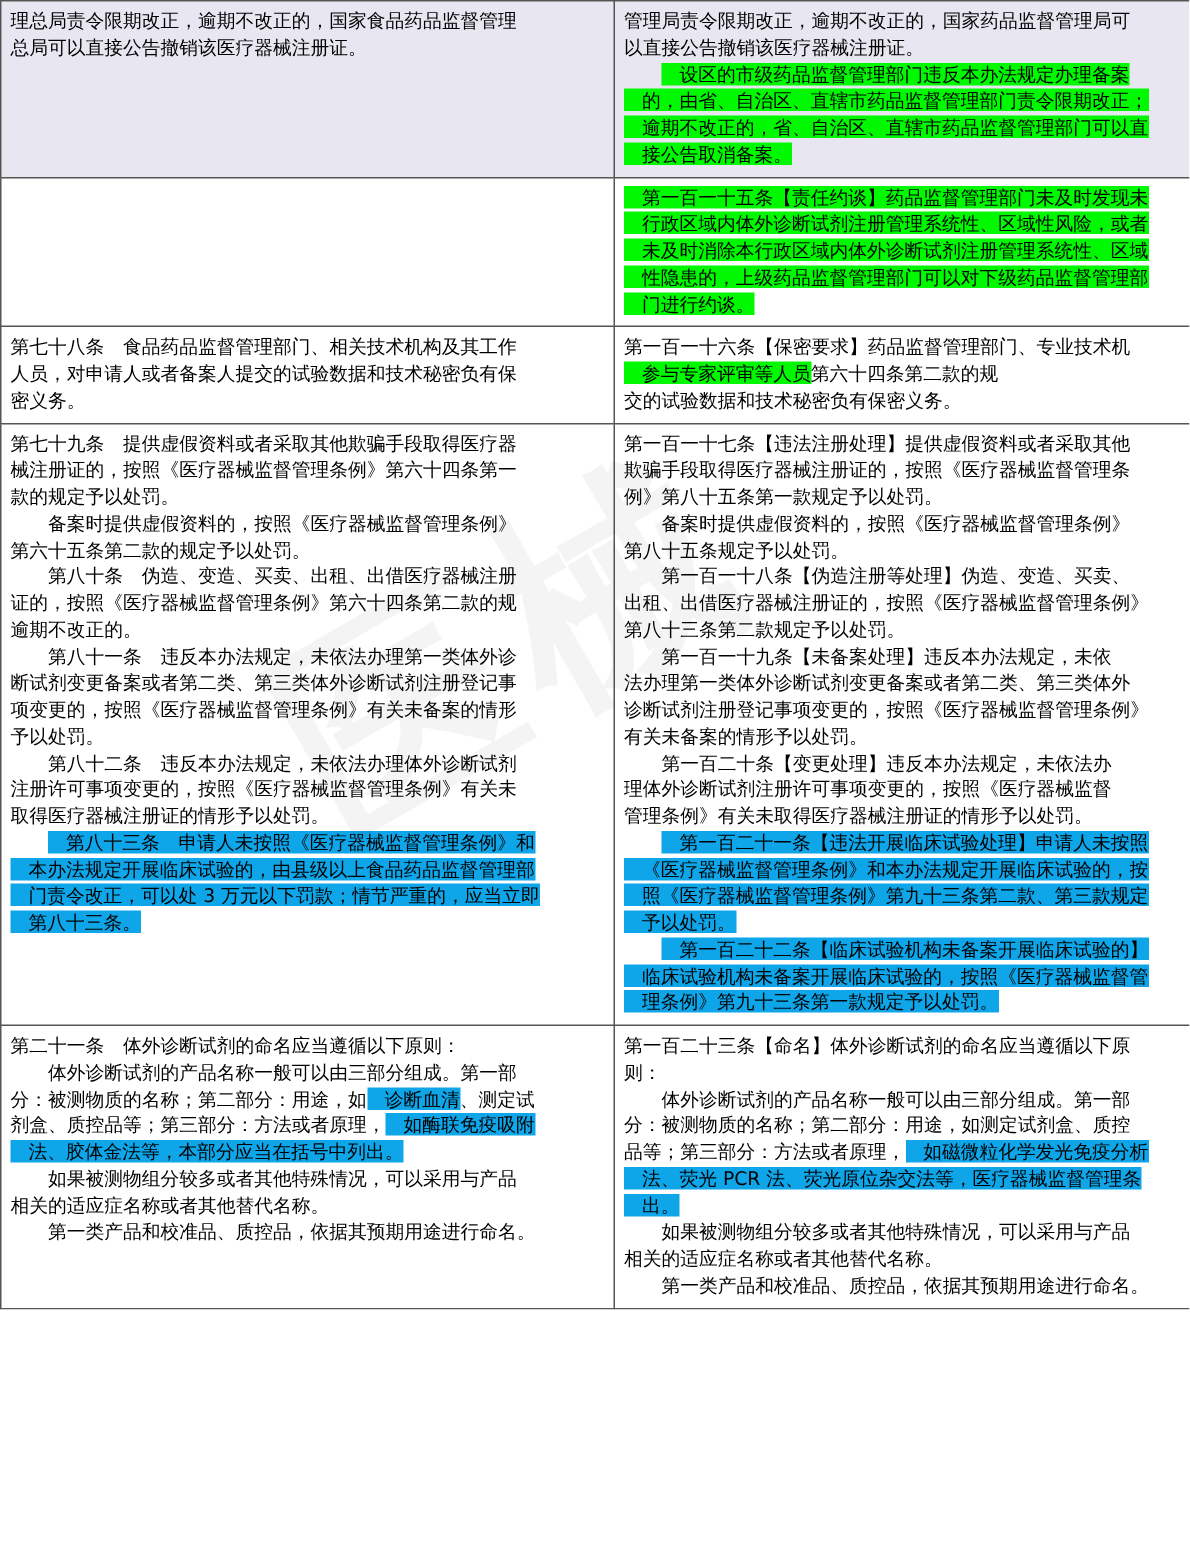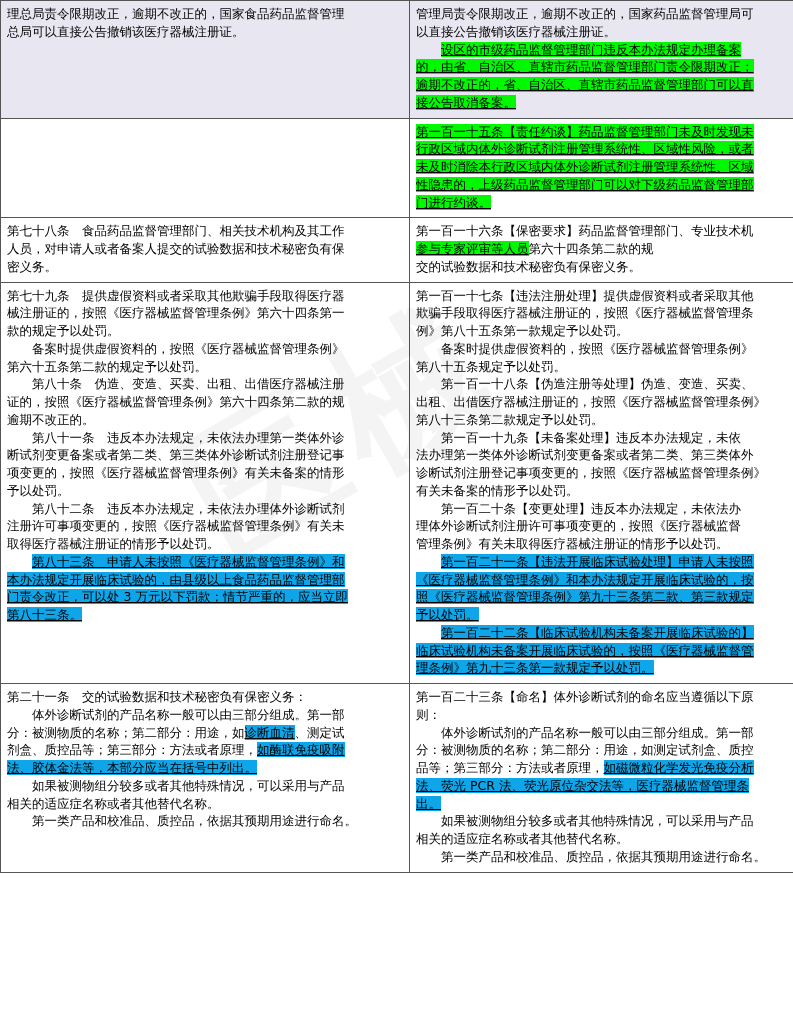--- a/index.html
+++ b/index.html
@@ -56,21 +56,21 @@
     margin: 0;
     text-indent: 0;
   }
   .hl-green {
     background: #00f900;
   }
   .hl-yellow {
     background: #0ea5e9;
   }
   .u {
-    text-decoration: underline;
+    padding-left: 12px;
   }
   .tail {
     height: 86px;
     background: #ffffff;
   }
 </style>
 </head>
 <body>
 
 <div id="page">
@@ -162,21 +162,21 @@
           <p class="pn"><span class="hl-yellow u">照《医疗器械监督管理条例》第九十三条第二款、第三款规定</span></p>
           <p class="pn"><span class="hl-yellow u">予以处罚。</span></p>
           <p class="pp"><span class="hl-yellow u">第一百二十二条【临床试验机构未备案开展临床试验的】</span></p>
           <p class="pn"><span class="hl-yellow u">临床试验机构未备案开展临床试验的，按照《医疗器械监督管</span></p>
           <p class="pn"><span class="hl-yellow u">理条例》第九十三条第一款规定予以处罚。</span></p>
         </td>
       </tr>
 
       <tr>
         <td class="left">
-          <p class="pn">第二十一条　交的试验数据和技术秘密负有保密义务：</p>
+          <p class="pn">第二十一条　体外诊断试剂的命名应当遵循以下原则：</p>
           <p class="pp">体外诊断试剂的产品名称一般可以由三部分组成。第一部</p>
           <p class="pn"><span>分：被测物质的名称；第二部分：用途，如</span><span class="hl-yellow u">诊断血清</span><span>、测定试</span></p>
           <p class="pn"><span>剂盒、质控品等；第三部分：方法或者原理，</span><span class="hl-yellow u">如酶联免疫吸附</span></p>
           <p class="pn"><span class="hl-yellow u">法、胶体金法等，本部分应当在括号中列出。</span></p>
           <p class="pp">如果被测物组分较多或者其他特殊情况，可以采用与产品</p>
           <p class="pn">相关的适应症名称或者其他替代名称。</p>
           <p class="pp">第一类产品和校准品、质控品，依据其预期用途进行命名。</p>
         </td>
         <td class="right">
           <p class="pn">第一百二十三条【命名】体外诊断试剂的命名应当遵循以下原</p>

